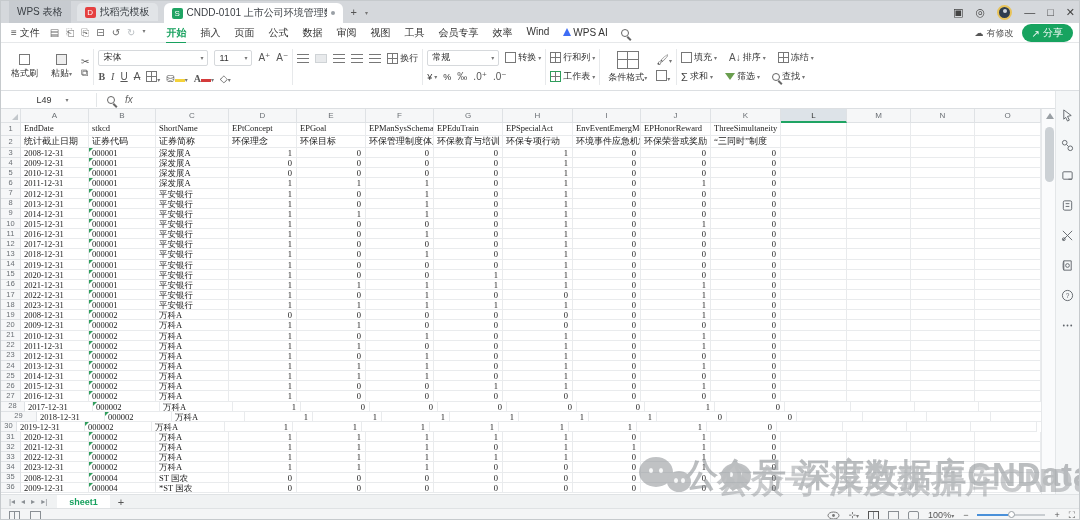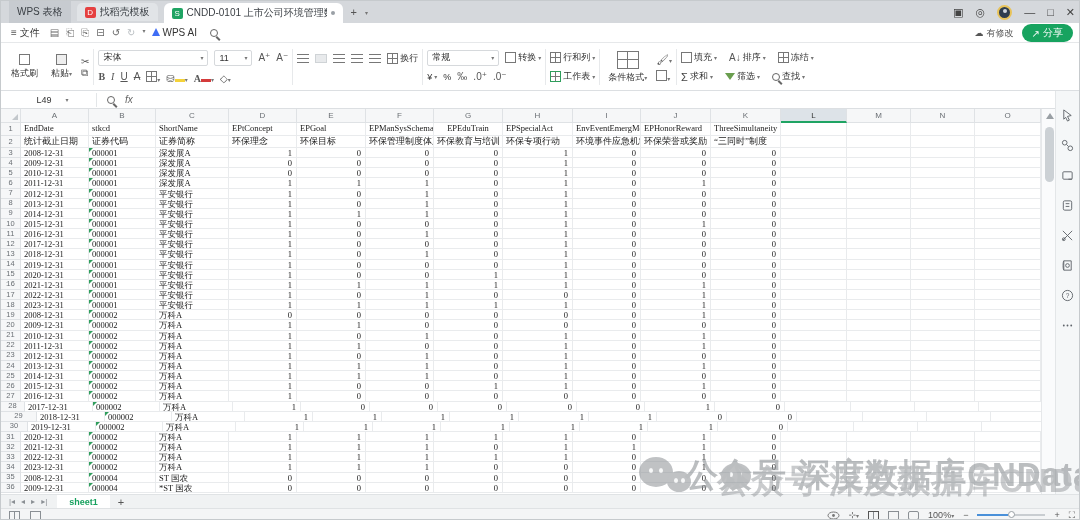--- a/index.html
+++ b/index.html
@@ -145,20 +145,33 @@
     </div>
     <div class="qicons">
       <span>▤</span>
       <span>⎗</span>
       <span>⎘</span>
       <span>⊟</span>
       <span>↺</span>
       <span style="color:#b9bec2;">↻</span>
       <span class="caret">▾</span>
     </div>
+    <div class="menu-items" id="menu-items">
+        <span class="mi active">开始</span>
+        <span class="mi">插入</span>
+        <span class="mi">页面</span>
+        <span class="mi">公式</span>
+        <span class="mi">数据</span>
+        <span class="mi">审阅</span>
+        <span class="mi">视图</span>
+        <span class="mi">工具</span>
+        <span class="mi">会员专享</span>
+        <span class="mi">效率</span>
+        <span class="mi">Wind</span>
+      </div>
     <div class="mi">
       <span class="ai-logo"></span><span>WPS AI</span>
     </div>
     <span class="mag" style="margin-left:6px;"></span>
     <div class="mb-right">
       <span class="modified">
         <span>☁</span>
         <span>有修改</span>
       </span>
       <span class="share-btn">
@@ -347,21 +360,21 @@
         <div class="gc colh" style="width: 66px;">O</div>
       </div>
       <div class="grow" style="height: 13px;">
         <div class="gc rowh" style="width: 20px;">1</div>
         <div class="gc h-en" style="width: 68px;">EndDate</div>
         <div class="gc h-en" style="width: 67px;">stkcd</div>
         <div class="gc h-en" style="width: 73px;">ShortName</div>
         <div class="gc h-en" style="width: 68px;">EPtConcept</div>
         <div class="gc h-en" style="width: 69px;">EPGoal</div>
         <div class="gc h-en" style="width: 68px;">EPManSysSchema</div>
-        <div class="gc h-en" style="width: 69px; text-align: center;">EPEduTrain</div>
+        <div class="gc h-en" style="width: 69px;">EPEduTrain</div>
         <div class="gc h-en" style="width: 70px;">EPSpecialAct</div>
         <div class="gc h-en" style="width: 68px;">EnvEventEmergMe</div>
         <div class="gc h-en" style="width: 70px;">EPHonorReward</div>
         <div class="gc h-en" style="width: 70px;">ThreeSimultaneity</div>
         <div class="gc h-en" style="width: 66px;"></div>
         <div class="gc h-en" style="width: 64px;"></div>
         <div class="gc h-en" style="width: 64px;"></div>
         <div class="gc h-en" style="width: 66px;"></div>
       </div>
       <div class="grow" style="height: 12px;">
@@ -862,21 +875,21 @@
         <div class="gc val" style="width: 70px;">1</div>
         <div class="gc val" style="width: 68px;">1</div>
         <div class="gc val" style="width: 70px;">0</div>
         <div class="gc val" style="width: 70px;">0</div>
         <div class="gc " style="width: 66px;"></div>
         <div class="gc " style="width: 64px;"></div>
         <div class="gc " style="width: 64px;"></div>
         <div class="gc " style="width: 66px;"></div>
       </div>
       <div class="grow" style="height: 10.15px;">
-        <div class="gc rowh" style="width: 27px;">30</div>
+        <div class="gc rowh" style="width: 16px;">30</div>
         <div class="gc " style="width: 68px;">2019-12-31</div>
         <div class="gc codecell" style="width: 67px;">000002</div>
         <div class="gc " style="width: 73px;">万科A</div>
         <div class="gc val" style="width: 68px;">1</div>
         <div class="gc val" style="width: 69px;">1</div>
         <div class="gc val" style="width: 68px;">1</div>
         <div class="gc val" style="width: 69px;">1</div>
         <div class="gc val" style="width: 70px;">1</div>
         <div class="gc val" style="width: 68px;">1</div>
         <div class="gc val" style="width: 70px;">1</div>

